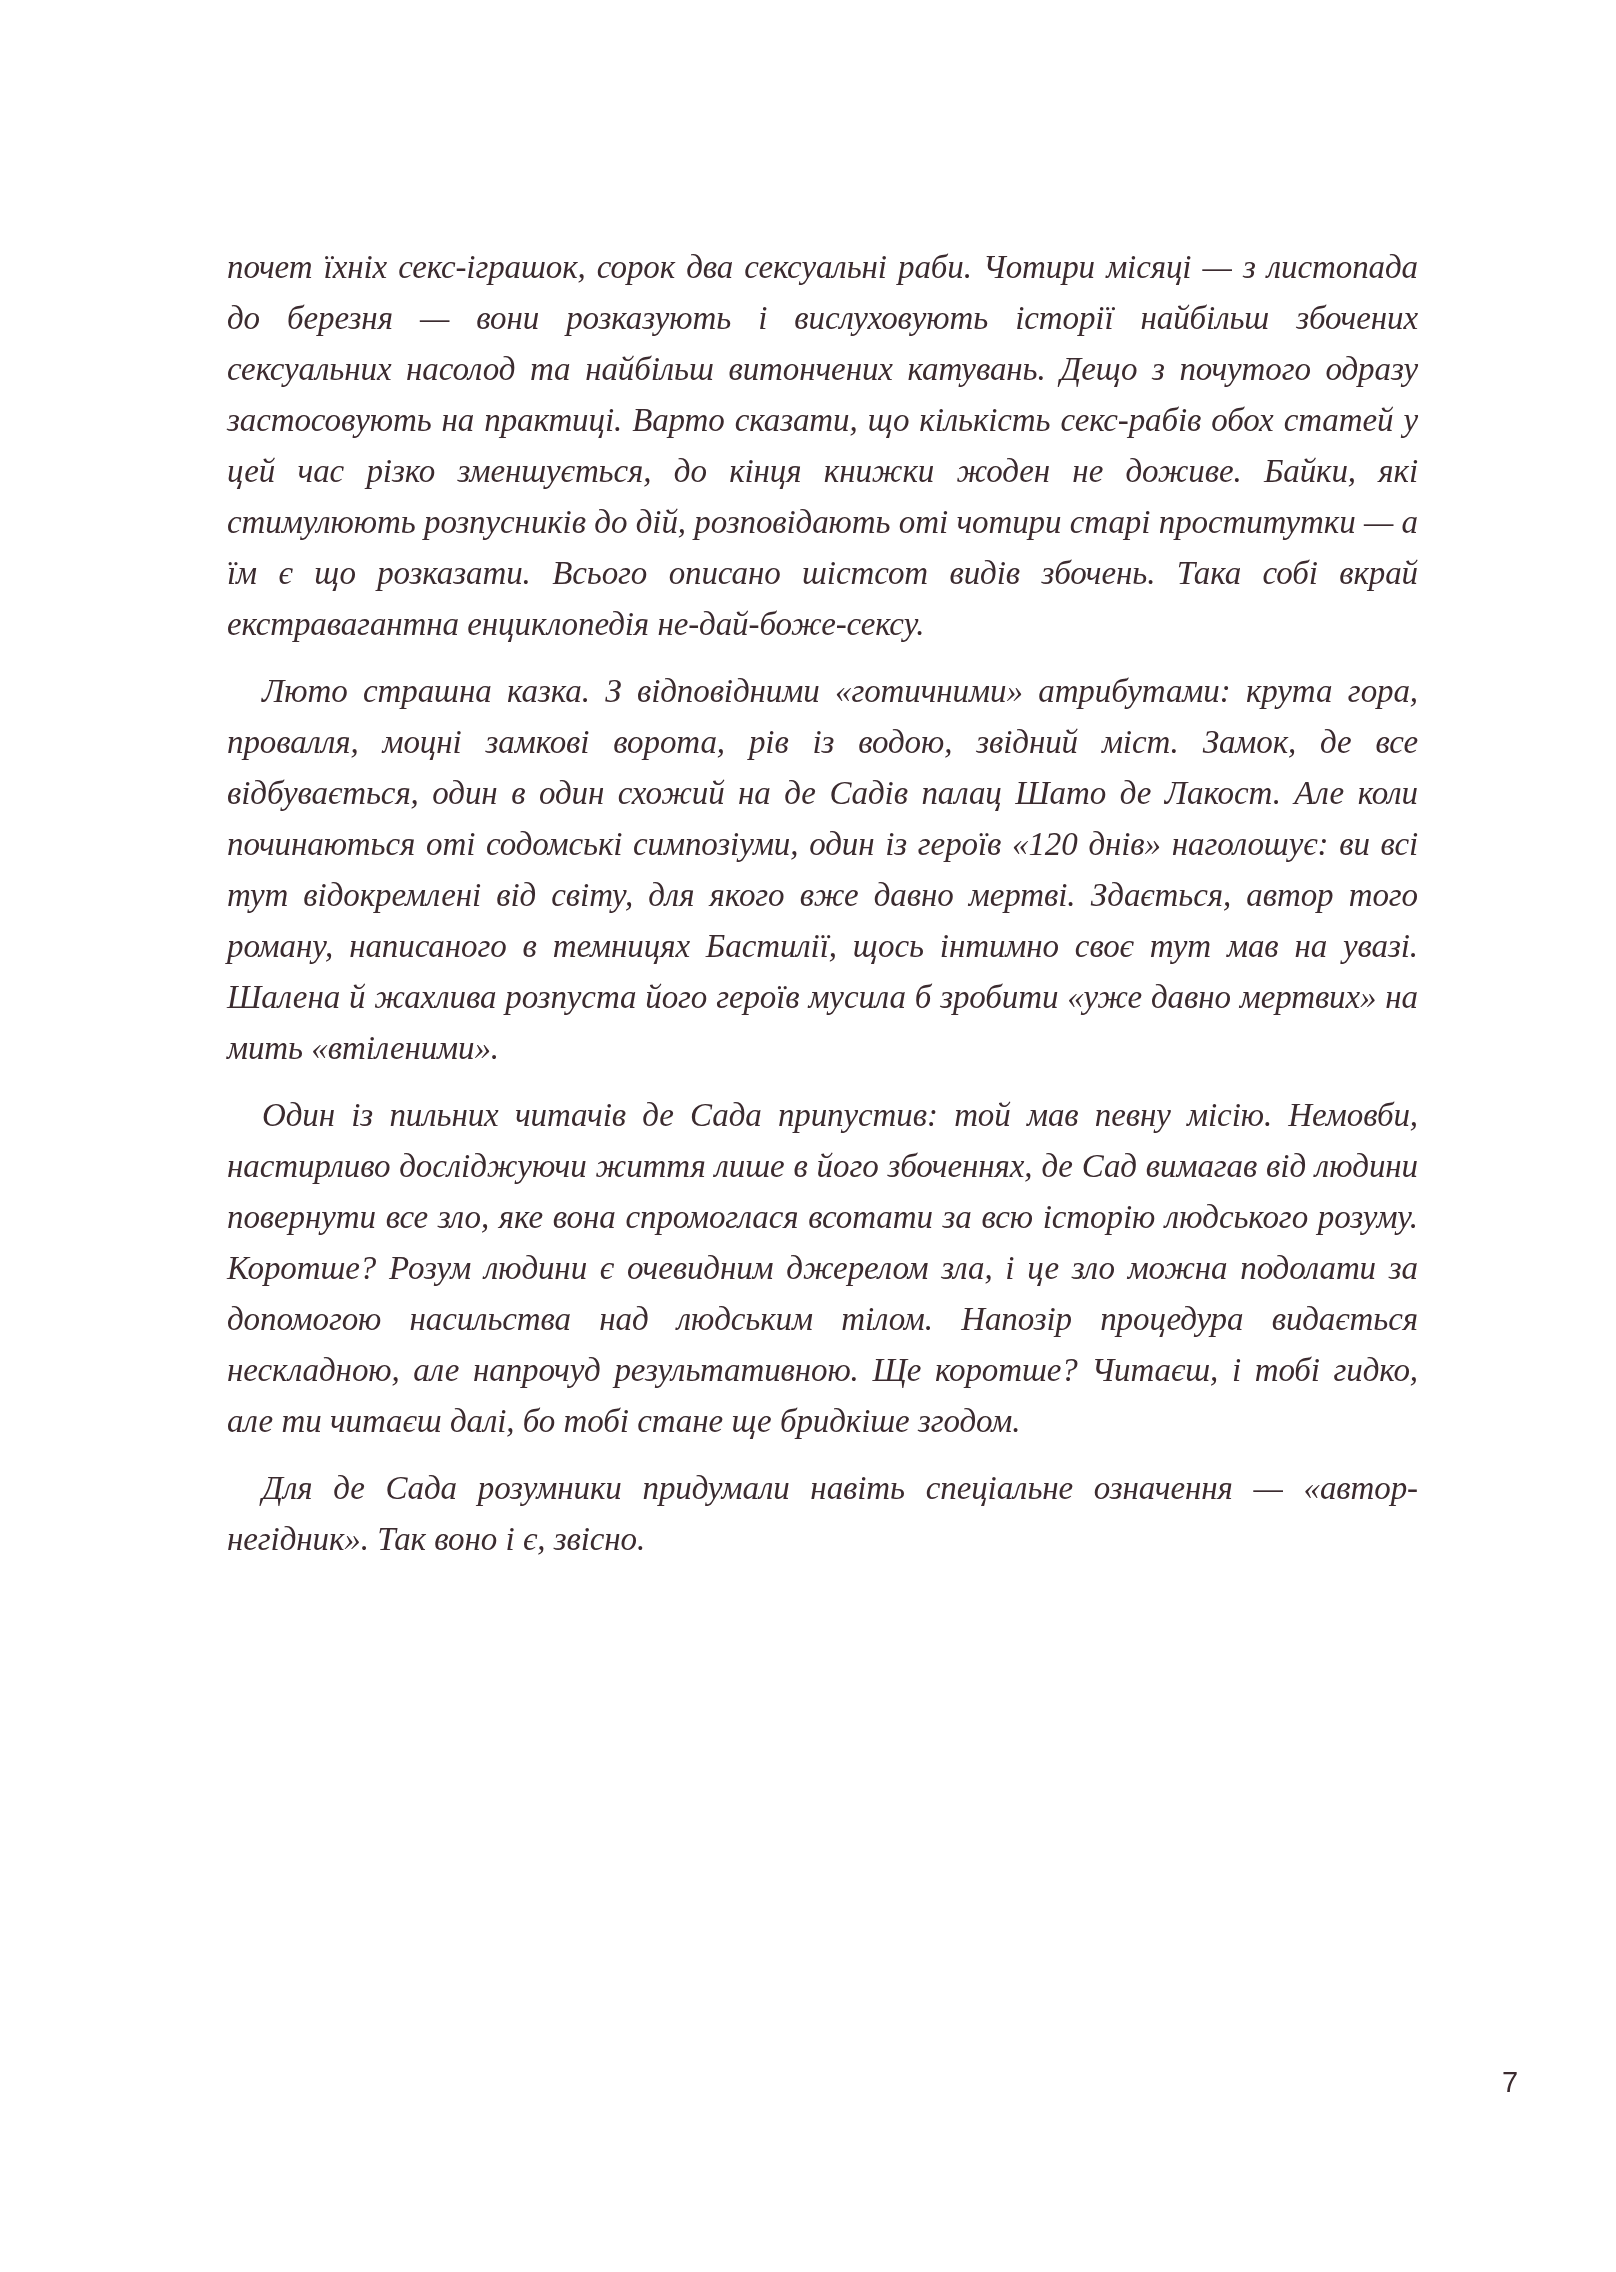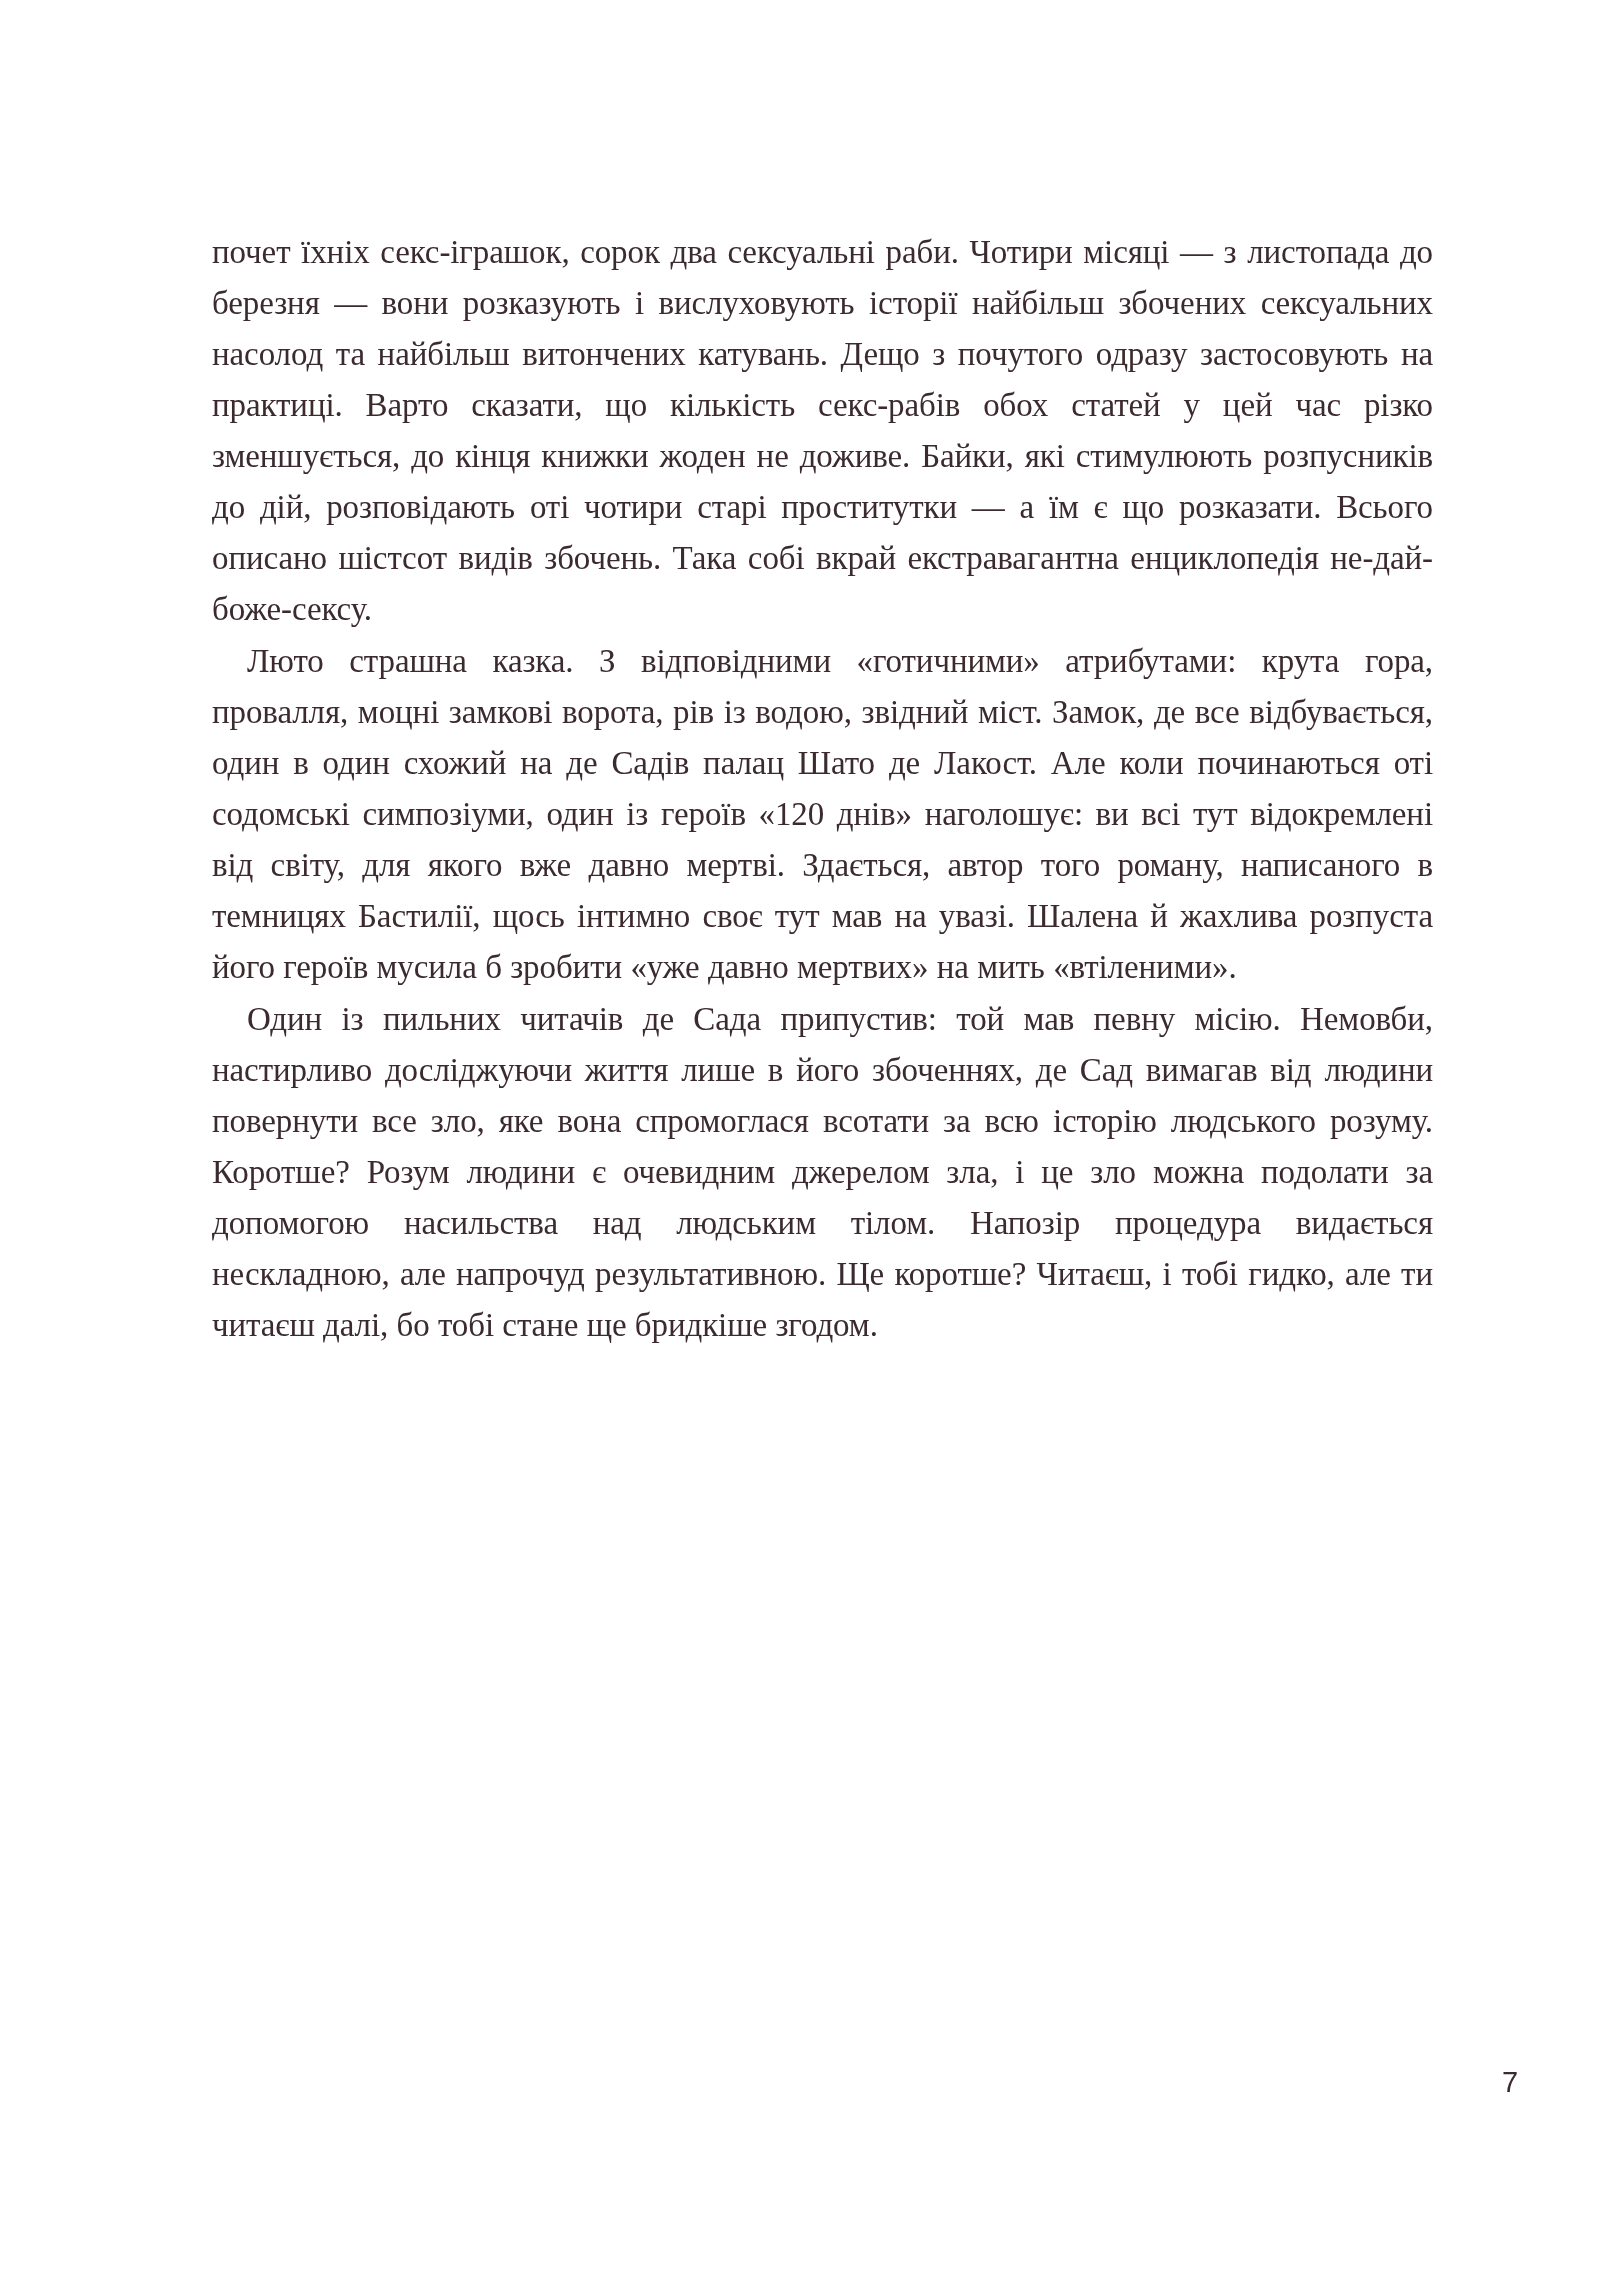--- a/index.html
+++ b/index.html
@@ -19,29 +19,30 @@
     background: #ffffff;
     overflow: hidden;
   }
   .text-column {
     position: absolute;
     left: 211px;
     top: 226px;
     width: 1223px;
   }
   .para {
-    margin: 1px;
+    margin: 16px;
     font-size: 33px;
     line-height: 51px;
     color: #3b2b2f;
     text-align: justify;
     text-justify: inter-word;
     letter-spacing: -0.1px;
     word-spacing: 0.2px;
     font-weight: 400;
+    font-style: italic;
     -webkit-font-smoothing: antialiased;
   }
   .para.indent {
     text-indent: 35px;
   }
   
   .para::after {
     content: "";
     display: inline-block;
     width: 100%;
@@ -66,19 +67,20 @@
 
   <div class="text-column">
 
     <p class="para no-stretch">почет їхніх секс-іграшок, сорок два сексуальні раби. Чотири місяці — з листопада до березня — вони розказують і вислуховують історії найбільш збочених сексуальних насолод та найбільш витончених катувань. Дещо з почутого одразу застосовують на практиці. Варто сказати, що кількість секс-рабів обох статей у цей час різко зменшується, до кінця книжки жоден не доживе. Байки, які стимулюють розпусників до дій, розповідають оті чотири старі проститутки — а їм є що розказати. Всього описано шістсот видів збочень. Така собі вкрай екстравагантна енциклопедія не-дай-боже-сексу.</p>
 
 
     <p class="para indent no-stretch">Люто страшна казка. З відповідними «готичними» атрибутами: крута гора, провалля, моцні замкові ворота, рів із водою, звідний міст. Замок, де все відбувається, один в один схожий на де Садів палац Шато де Лакост. Але коли починаються оті содомські симпозіуми, один із героїв «120 днів» наголошує: ви всі тут відокремлені від світу, для якого вже давно мертві. Здається, автор того роману, написаного в темницях Бастилії, щось інтимно своє тут мав на увазі. Шалена й жахлива розпуста його героїв мусила б зробити «уже давно мертвих» на мить «втіленими».</p>
 
     <p class="para indent no-stretch">Один із пильних читачів де Сада припустив: той мав певну місію. Немовби, настирливо досліджуючи життя лише в його збоченнях, де Сад вимагав від людини повернути все зло, яке вона спромоглася всотати за всю історію людського розуму. Коротше? Розум людини є очевидним джерелом зла, і це зло можна подолати за допомогою насильства над людським тілом. Напозір процедура видається нескладною, але напрочуд результативною. Ще коротше? Читаєш, і тобі гидко, але ти читаєш далі, бо тобі стане ще бридкіше згодом.</p>
 
+    <p class="para indent no-stretch">Для де Сада розумники придумали навіть спеціальне означення — «автор-негідник». Так воно і є, звісно.</p>
 
   </div>
 
   <div class="page-number">7</div>
 
 </div>
 
 
 </body></html>

